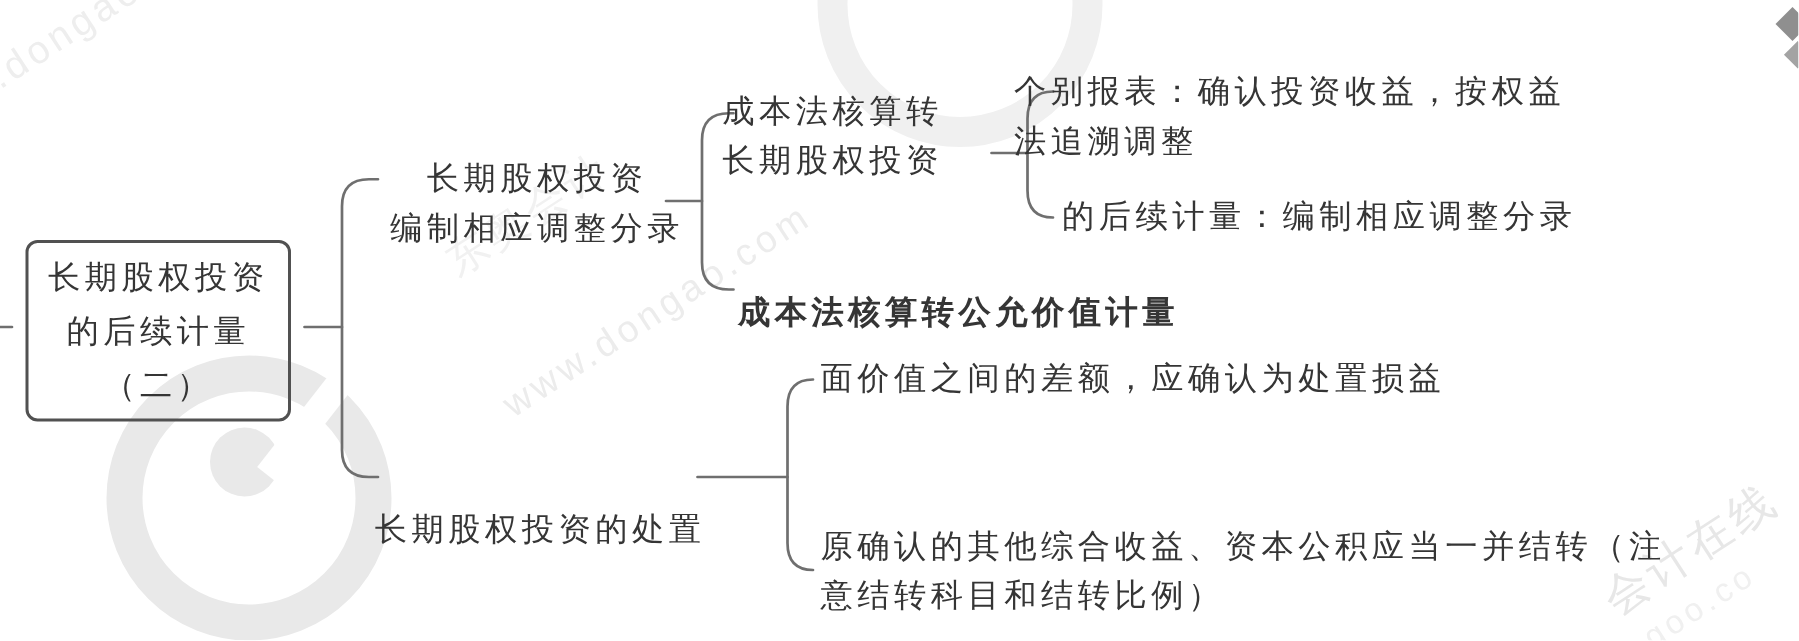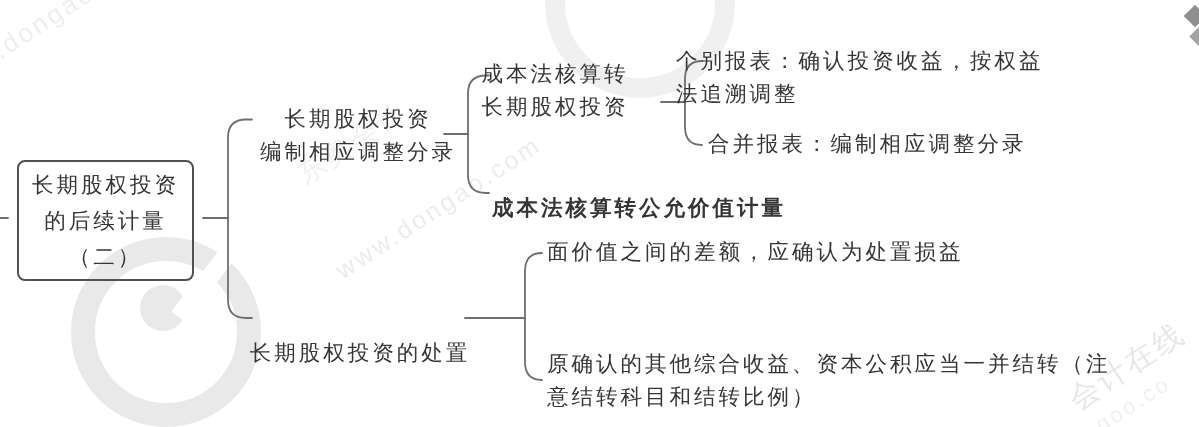--- a/index.html
+++ b/index.html
@@ -81,21 +81,21 @@
     <div>成本法核算转</div>
     <div>长期股权投资</div>
   </div>
 
   <div class="node" style="left:676px;top:45px;">
     <div>个别报表：确认投资收益，按权益</div>
     <div>法追溯调整</div>
   </div>
 
   <div class="node" style="left:708px;top:128px;">
-    <div>合并报表：编制相应调整分录</div>
+    <div>的后续计量：编制相应调整分录</div>
   </div>
 
   <div class="node" style="left:492px;top:192px;font-weight:bold;">
     <div>成本法核算转公允价值计量</div>
   </div>
 
   <div class="node centered" style="left:360px;top:301px;margin-top:36px;">
     <div>长期股权投资的处置</div>
   </div>
 

